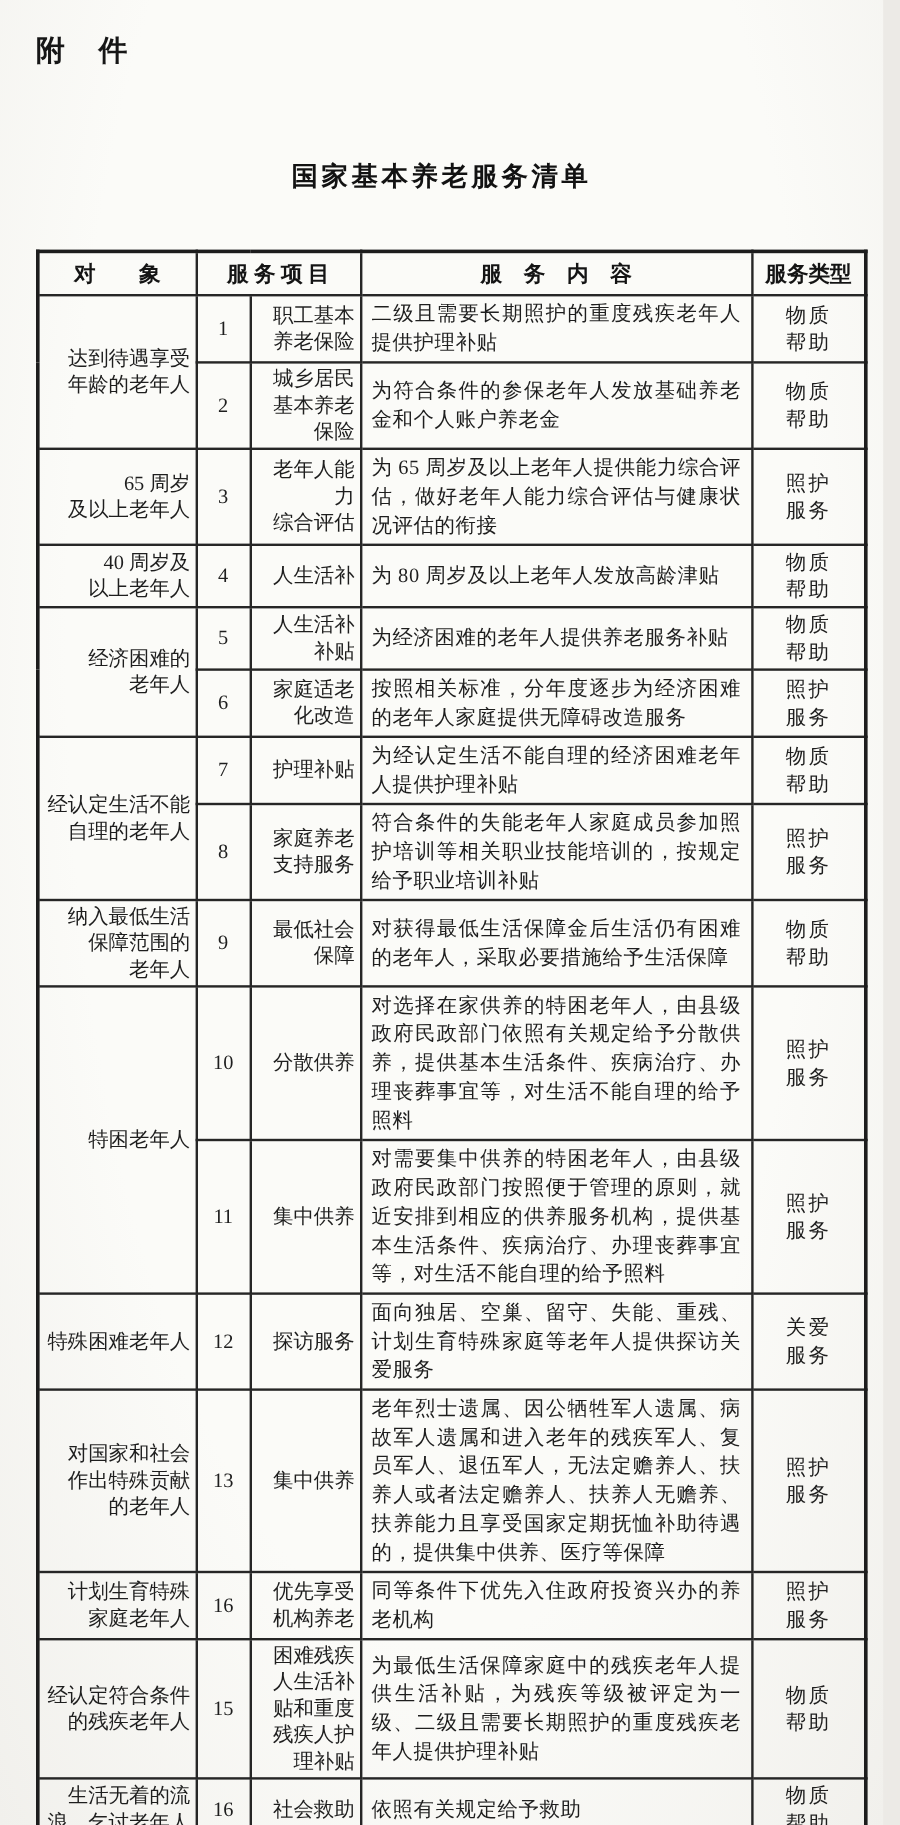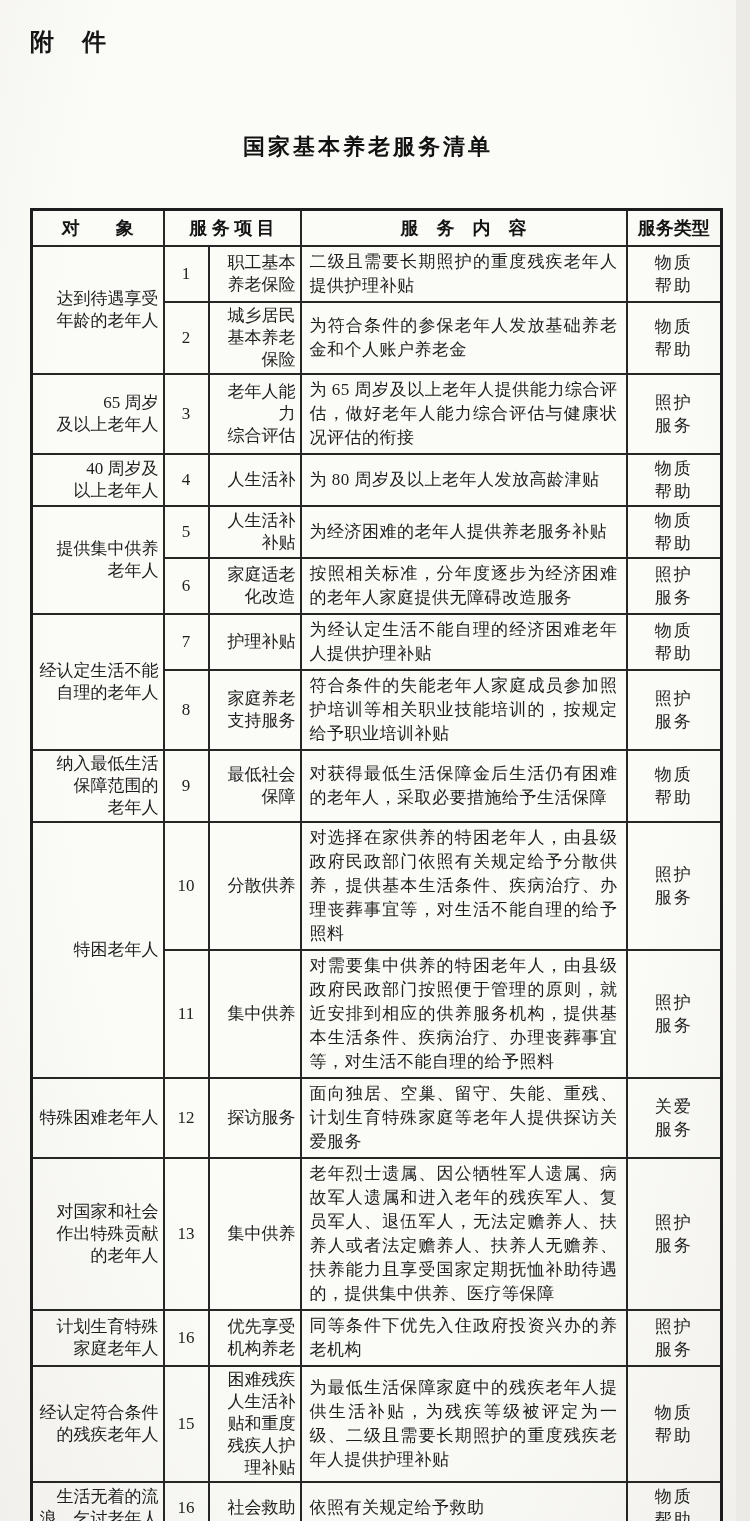--- a/index.html
+++ b/index.html
@@ -120,21 +120,21 @@
         </tr>
         <tr>
           <td class="target" rowspan="1">40 周岁及
 以上老年人</td>
           <td class="no">4</td>
           <td class="item">人生活补</td>
           <td class="content">为 80 周岁及以上老年人发放高龄津贴</td>
           <td class="type">物质帮助</td>
         </tr>
         <tr>
-          <td class="target" rowspan="2">提供集中供养
+          <td class="target" rowspan="2">经济困难的
 老年人</td>
           <td class="no">5</td>
           <td class="item">人生活补
 补贴</td>
           <td class="content">为经济困难的老年人提供养老服务补贴</td>
           <td class="type">物质帮助</td>
         </tr>
         <tr>
           <td class="no">6</td>
           <td class="item">家庭适老

